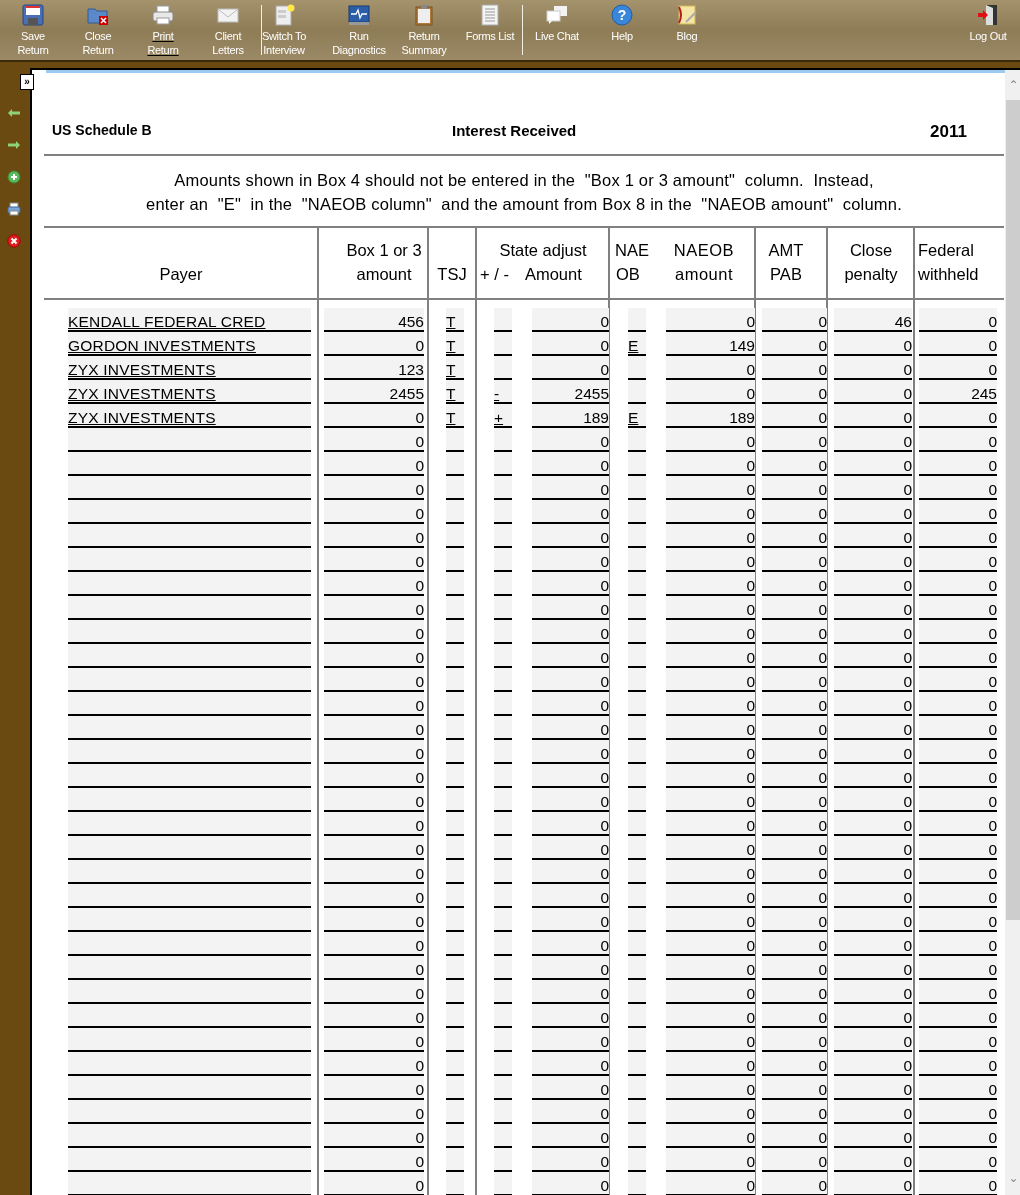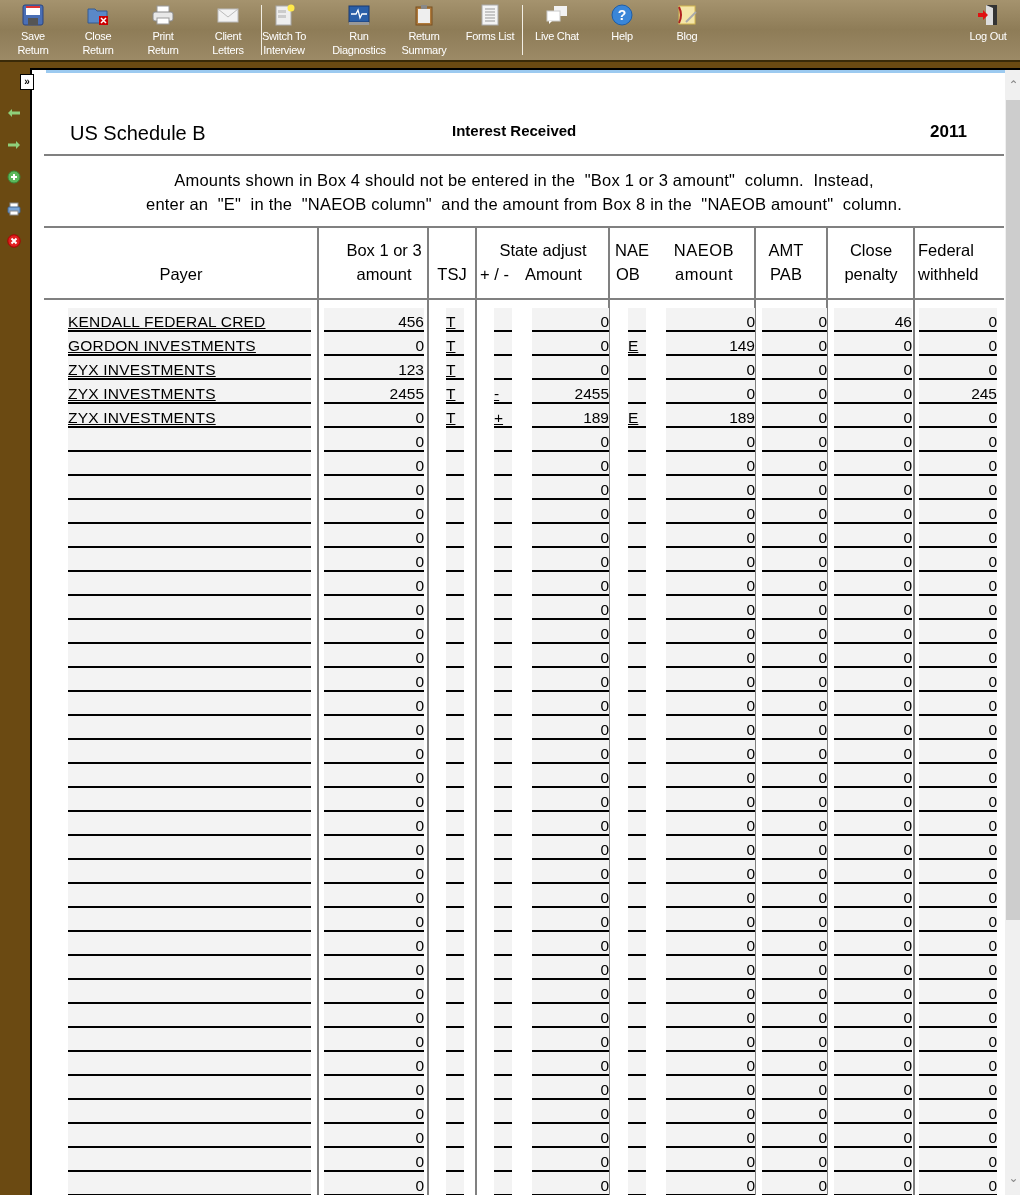--- a/index.html
+++ b/index.html
@@ -16,21 +16,21 @@
   .rail-icon { position:absolute; left:7px; width:14px; height:14px; cursor:pointer; }
   
   .panel { position:absolute; left:30px; top:68px; width:990px; height:1127px; background:#fff; border-left:2px solid #000; border-top:2px solid #000; }
   .panel-topbar { position:absolute; left:14px; top:0; width:960px; height:3px; background:#9ccaf0; }
   .expand-btn { position:absolute; left:-12px; top:4px; width:12px; height:14px; background:#fff; border:1px solid #000; font-size:10px; line-height:13px; text-align:center; font-weight:bold; cursor:pointer; }
   .scrollbar { position:absolute; right:0; top:0; width:17px; height:1127px; background:#f0f0f0; }
   .scroll-up, .scroll-down { position:absolute; left:0; width:17px; height:18px; text-align:center; color:#888; font-size:12px; line-height:18px; cursor:pointer; }
   .scroll-up { top:6px; } .scroll-down { bottom:10px; }
   .scroll-thumb { position:absolute; left:1px; top:30px; width:15px; height:820px; background:#cdcdcd; cursor:pointer; }
   .form { position:absolute; left:12px; top:0; width:960px; height:1127px; overflow:hidden; }
-  .hdr-left { position:absolute; left:26px; top:52px; font-weight:normal; font-size:20px; }
+  .hdr-left { position:absolute; left:8px; top:52px; font-weight:bold; font-size:14px; }
   .hdr-mid { position:absolute; left:408px; top:52px; font-weight:bold; font-size:15px; }
   .hdr-right { position:absolute; left:886px; top:52px; font-weight:bold; font-size:17px; }
   .hr { position:absolute; left:0; width:960px; height:2px; background:#808080; }
   .instr { position:absolute; left:0; top:98px; width:960px; text-align:center; font-size:16.5px; line-height:24px; letter-spacing:0.2px; }
   .colhead { position:absolute; top:168px; font-size:16.5px; line-height:24px; text-align:center; }
   .vline { position:absolute; top:158px; width:2px; height:1000px; background:#808080; }
   .row { position:absolute; left:0; width:960px; height:24px; }
   .cell { position:absolute; top:0; height:22px; background:#f3f3f3; border-bottom:2px solid #000; font-size:15.5px; line-height:27px; box-sizing:content-box; white-space:nowrap; overflow:hidden; cursor:text; }
   .cell.num { text-align:right; }
   .cell.txt { text-align:left; text-decoration:underline; }
@@ -59,21 +59,21 @@
       <span class="tb-label"><span>Save</span><br><span>Return</span></span>
     </div>
     <div class="tb-btn" style="left: 66px;">
       <span class="tb-icon"><svg viewBox="0 0 22 22" width="22" height="22">
           <path d="M1 5 h7 l2 2 h10 v12 h-19z" fill="#5a88c8" stroke="#355a90"></path>
           <rect x="12" y="12" width="9" height="9" fill="#c00"></rect>
           <path d="M14 14 L19 19 M19 14 L14 19" stroke="#fff" stroke-width="1.5"></path>
         </svg></span>
       <span class="tb-label"><span>Close</span><br><span>Return</span></span>
     </div>
-    <div class="tb-btn" style="left: 131px;">
+    <div class="tb-btn" style="left: 131px; text-decoration: underline;">
       <span class="tb-icon"><svg viewBox="0 0 22 22" width="22" height="22">
           <rect x="5" y="2" width="12" height="7" fill="#fff" stroke="#999"></rect>
           <rect x="1" y="8" width="20" height="9" rx="2" fill="#e8e8e8" stroke="#888"></rect>
           <rect x="5" y="14" width="12" height="6" fill="#fff" stroke="#999"></rect>
         </svg></span>
       <span class="tb-label"><span>Print</span><br><span>Return</span></span>
     </div>
     <div class="tb-btn" style="left: 196px;">
       <span class="tb-icon"><svg viewBox="0 0 22 22" width="22" height="22">
           <rect x="1" y="5" width="20" height="13" fill="#f2f2f2" stroke="#bbb"></rect>

